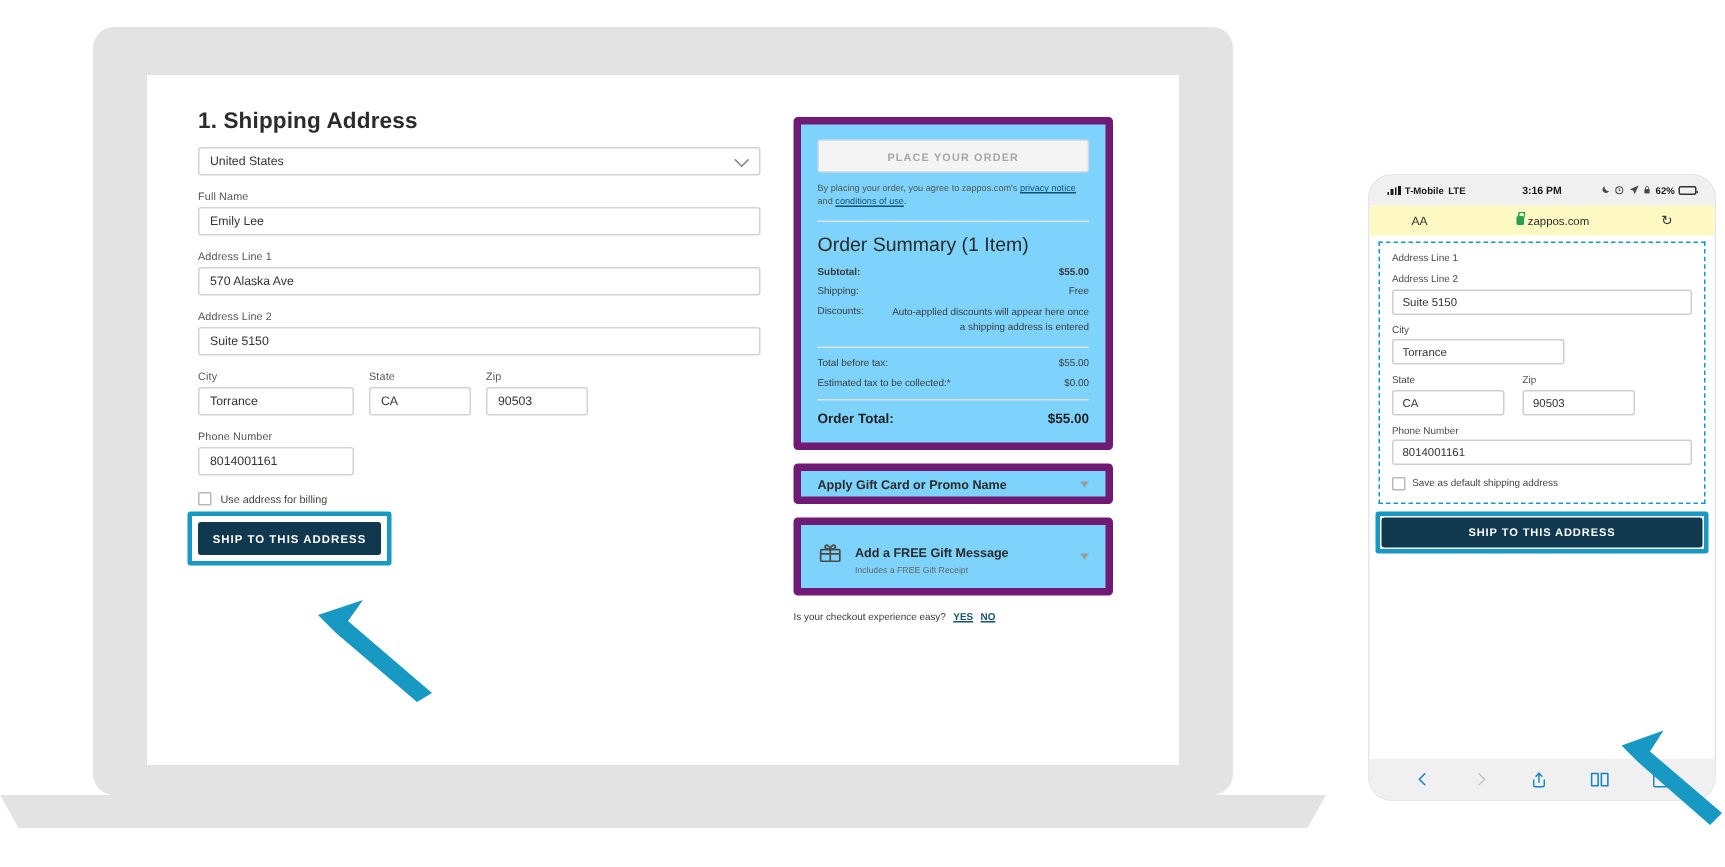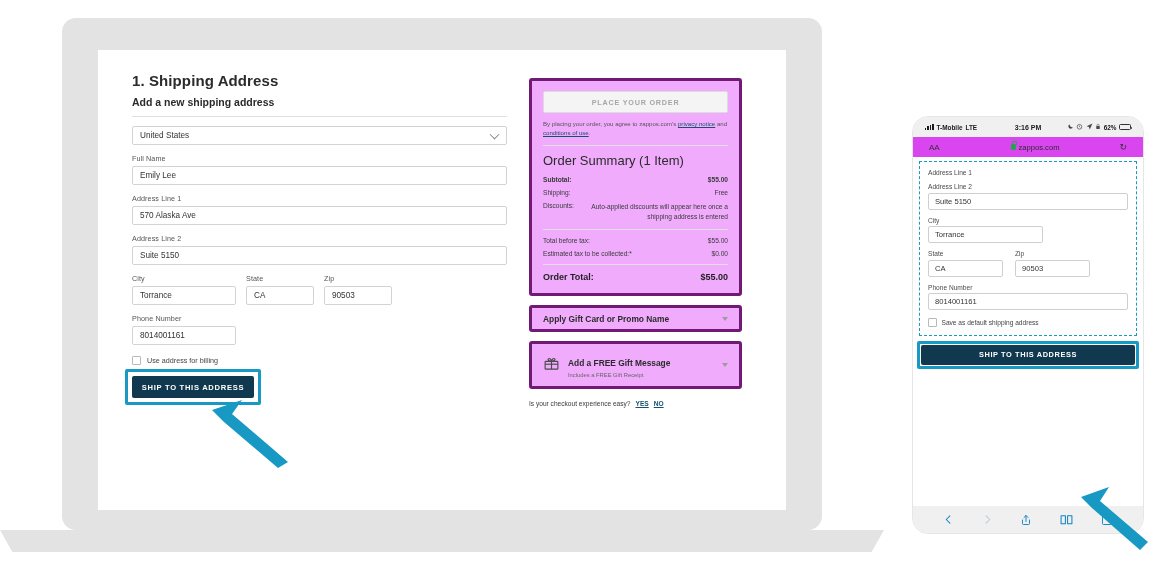--- a/index.html
+++ b/index.html
@@ -68,21 +68,21 @@
     position: absolute; left: -7px; top: -7px; width: 136px; height: 36px;
     border: 3.5px solid #1799c4; border-radius: 2px; background: transparent;
   }
   .btn-ship {
     position: relative; width: 122px; height: 22px; background: #10384f; border-radius: 2px;
     color: #ffffff; font-size: 7.6px; font-weight: 700; letter-spacing: .7px;
     display: flex; align-items: center; justify-content: center;
   }
 
   
-  .card { background: #f0abfc; border: 3px solid #701a75; border-radius: 3px; }
+  .card { background: #7dd3fc; border: 5px solid #701a75; border-radius: 3px; }
   .place-order {
     height: 22px; border: 1px solid #dcdcdc; border-radius: 2px; background: #f4f4f4;
     color: #a6a6a6; font-size: 7.2px; font-weight: 700; letter-spacing: .8px;
     display: flex; align-items: center; justify-content: center;
   }
   .legal { font-size: 6.1px; color: #555; line-height: 1.55; margin-top: 6px; }
   .legal a { color: #15506e; text-decoration: underline; }
   .summary-pad { padding: 10px 11px 11px 11px; }
   .sum-title { font-size: 13px; color: #2b2b2b; margin-bottom: 8px; }
   .sline { display: flex; justify-content: space-between; font-size: 6.6px; color: #3a3a3a; margin-bottom: 6px; }
@@ -125,21 +125,21 @@
   .bars i { width: 1.4px; background: #1a1a1a; display: block; }
   .bars i:nth-child(1) { height: 2.5px; }
   .bars i:nth-child(2) { height: 4px; }
   .bars i:nth-child(3) { height: 5.2px; }
   .bars i:nth-child(4) { height: 6.5px; }
   .batt { width: 12px; height: 6px; border: 1px solid #333; border-radius: 1.5px; position: relative; padding: .8px; }
   .batt .fill { height: 100%; width: 62%; background: #f2c200; border-radius: .5px; }
   .batt::after { content: ""; position: absolute; right: -2.2px; top: 1.6px; width: 1.2px; height: 2.6px;
                  background: #333; border-radius: 0 1px 1px 0; }
 
-  .urlbar { height: 20px; background: #d946ef; display: flex; align-items: center; padding: 0 16px; }
+  .urlbar { height: 20px; background: #fef9c3; display: flex; align-items: center; padding: 0 28px; }
   .aa { font-size: 8px; color: #333; width: 26px; }
   .url-mid { flex: 1; display: flex; align-items: center; justify-content: center; gap: 3px; font-size: 7.6px; color: #2c2c2c; }
   .lock { width: 5px; height: 6.5px; background: #2aa152; border-radius: 1px; position: relative; }
   .lock::before { content: ""; position: absolute; left: 1px; top: -2.6px; width: 3px; height: 3px;
                   border: 1px solid #2aa152; border-bottom: none; border-radius: 2px 2px 0 0; }
   .reload { width: 12px; text-align: right; font-size: 9px; color: #333; }
 
   .phone-form {
     margin: 4px 6px 0 6px; border: 1.8px dashed #1799c4; padding: 7px 8px 8px 8px;
     background: #ffffff;
@@ -187,21 +187,20 @@
 <div class="stage">
 
   <div class="laptop">
     <div class="laptop-lid">
       <div class="laptop-screen">
 
         <div class="page">
 
           <div class="col-left">
             <div class="h1">1. Shipping Address</div>
-            <div class="h2">Add a new shipping address</div>
 
             <div class="field">
               <div class="finput fselect">
                 <span>United States</span>
                 <span class="chev"></span>
               </div>
             </div>
 
             <div class="field">
               <div class="flabel">Full Name</div>

